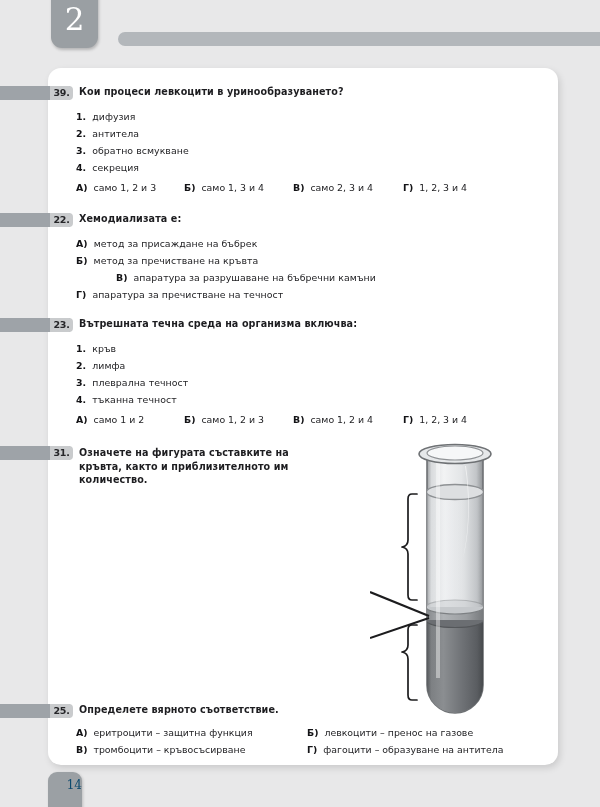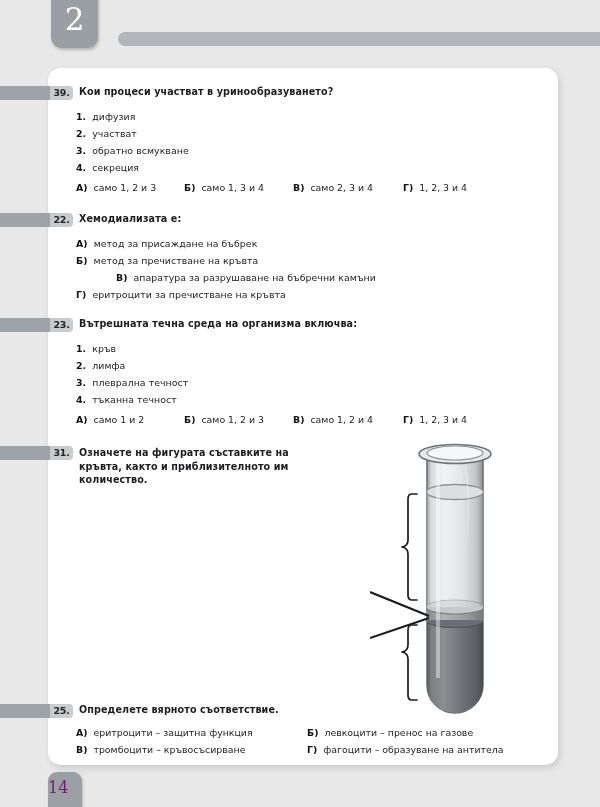--- a/index.html
+++ b/index.html
@@ -62,24 +62,24 @@
     position: absolute;
     left: 48px; top: 772px;
     width: 34px; height: 48px;
     background: #9ba0a4;
     border-radius: 9px 9px 3px 3px;
     box-shadow: 1px 1px 3px rgba(0,0,0,0.18);
   }
   #page-tab span {
     position: absolute;
     left: 0; right: 0; top: 6px;
-    text-align: left;
+    text-align: right;
     font-family: "DejaVu Serif", "Liberation Serif", serif;
-    font-size: 16px;
-    color: #701a75;
+    font-size: 12px;
+    color: #0c4a6e;
   }
 
   
   .qbar {
     position: absolute;
     left: 0;
     width: 70px; height: 14px;
     background: #9ea3a8;
   }
   .qnum {
@@ -140,29 +140,29 @@
   <div id="chapter-badge">
     <span>2</span>
   </div>
   <div id="header-rule"></div>
 </div>
 
 <div id="card"></div>
 
 <div class="qbar" style="top:86px;"></div>
 <div class="qnum" style="left:50px; top:86px;">39.</div>
-<div class="qtitle" style="left:79px; top:86px;">Кои процеси участват в уринообразуването?</div>
+<div class="qtitle" style="left:79px; top:86px;">Кои процеси левкоцити в уринообразуването?</div>
 
 <div class="item" style="left:76px; top:111px;">
   <b style="margin-right: 3px;">1.</b>
   <span>дифузия</span>
 </div>
 <div class="item" style="left:76px; top:128px;">
   <b style="margin-right: 3px;">2.</b>
-  <span>участват</span>
+  <span>антитела</span>
 </div>
 <div class="item" style="left:76px; top:145px;">
   <b style="margin-right: 3px;">3.</b>
   <span>обратно всмукване</span>
 </div>
 <div class="item" style="left:76px; top:162px;">
   <b style="margin-right: 3px;">4.</b>
   <span>секреция</span>
 </div>
 
@@ -196,21 +196,21 @@
 <div class="item" style="left:76px; top:255px;">
   <b style="margin-right: 3px;">Б)</b>
   <span>метод за пречистване на кръвта</span>
 </div>
 <div class="item" style="left:76px; top:272px;padding-left:40px;">
   <b style="margin-right: 3px;">В)</b>
   <span>апаратура за разрушаване на бъбречни камъни</span>
 </div>
 <div class="item" style="left:76px; top:289px;">
   <b style="margin-right: 3px;">Г)</b>
-  <span>еритроцити за пречистване на кръвта</span>
+  <span>апаратура за пречистване на течност</span>
 </div>
 
 <div class="qbar" style="top:318px;"></div>
 <div class="qnum" style="left:50px; top:318px;">23.</div>
 <div class="qtitle" style="left:79px; top:318px;">Вътрешната течна среда на организма включва:</div>
 
 <div class="item" style="left:76px; top:343px;">
   <b style="margin-right: 3px;">1.</b>
   <span>кръв</span>
 </div>

